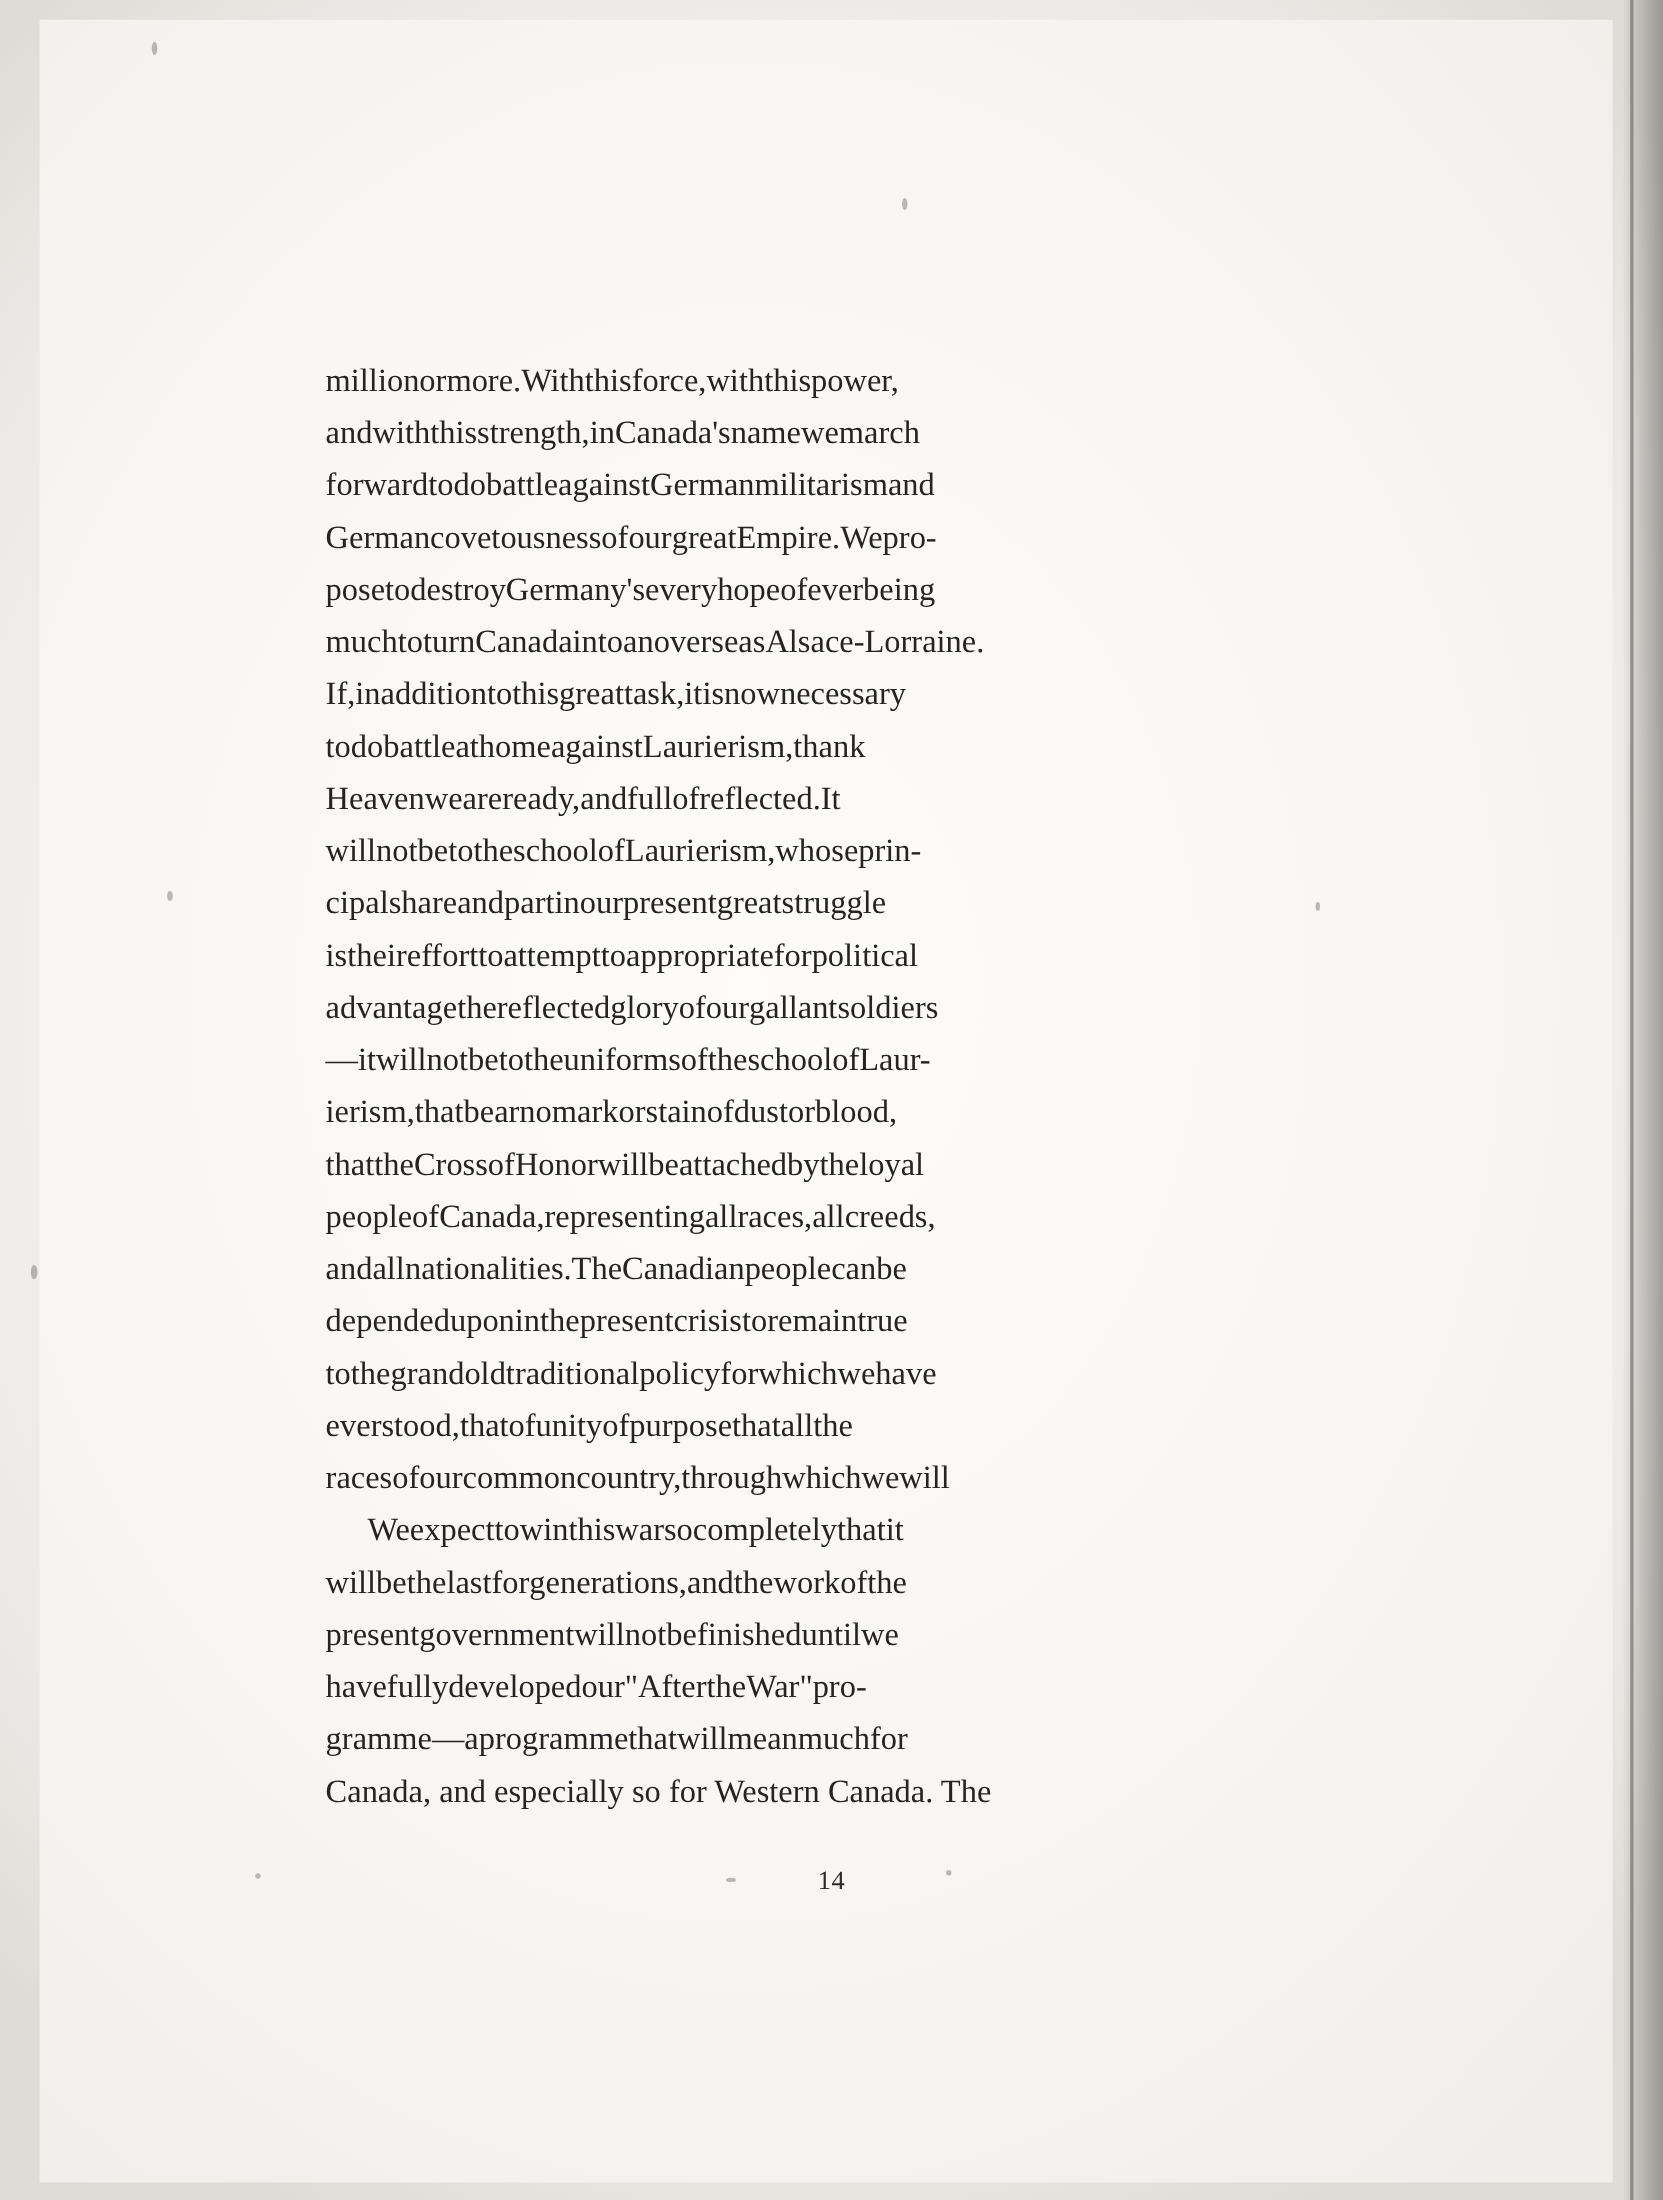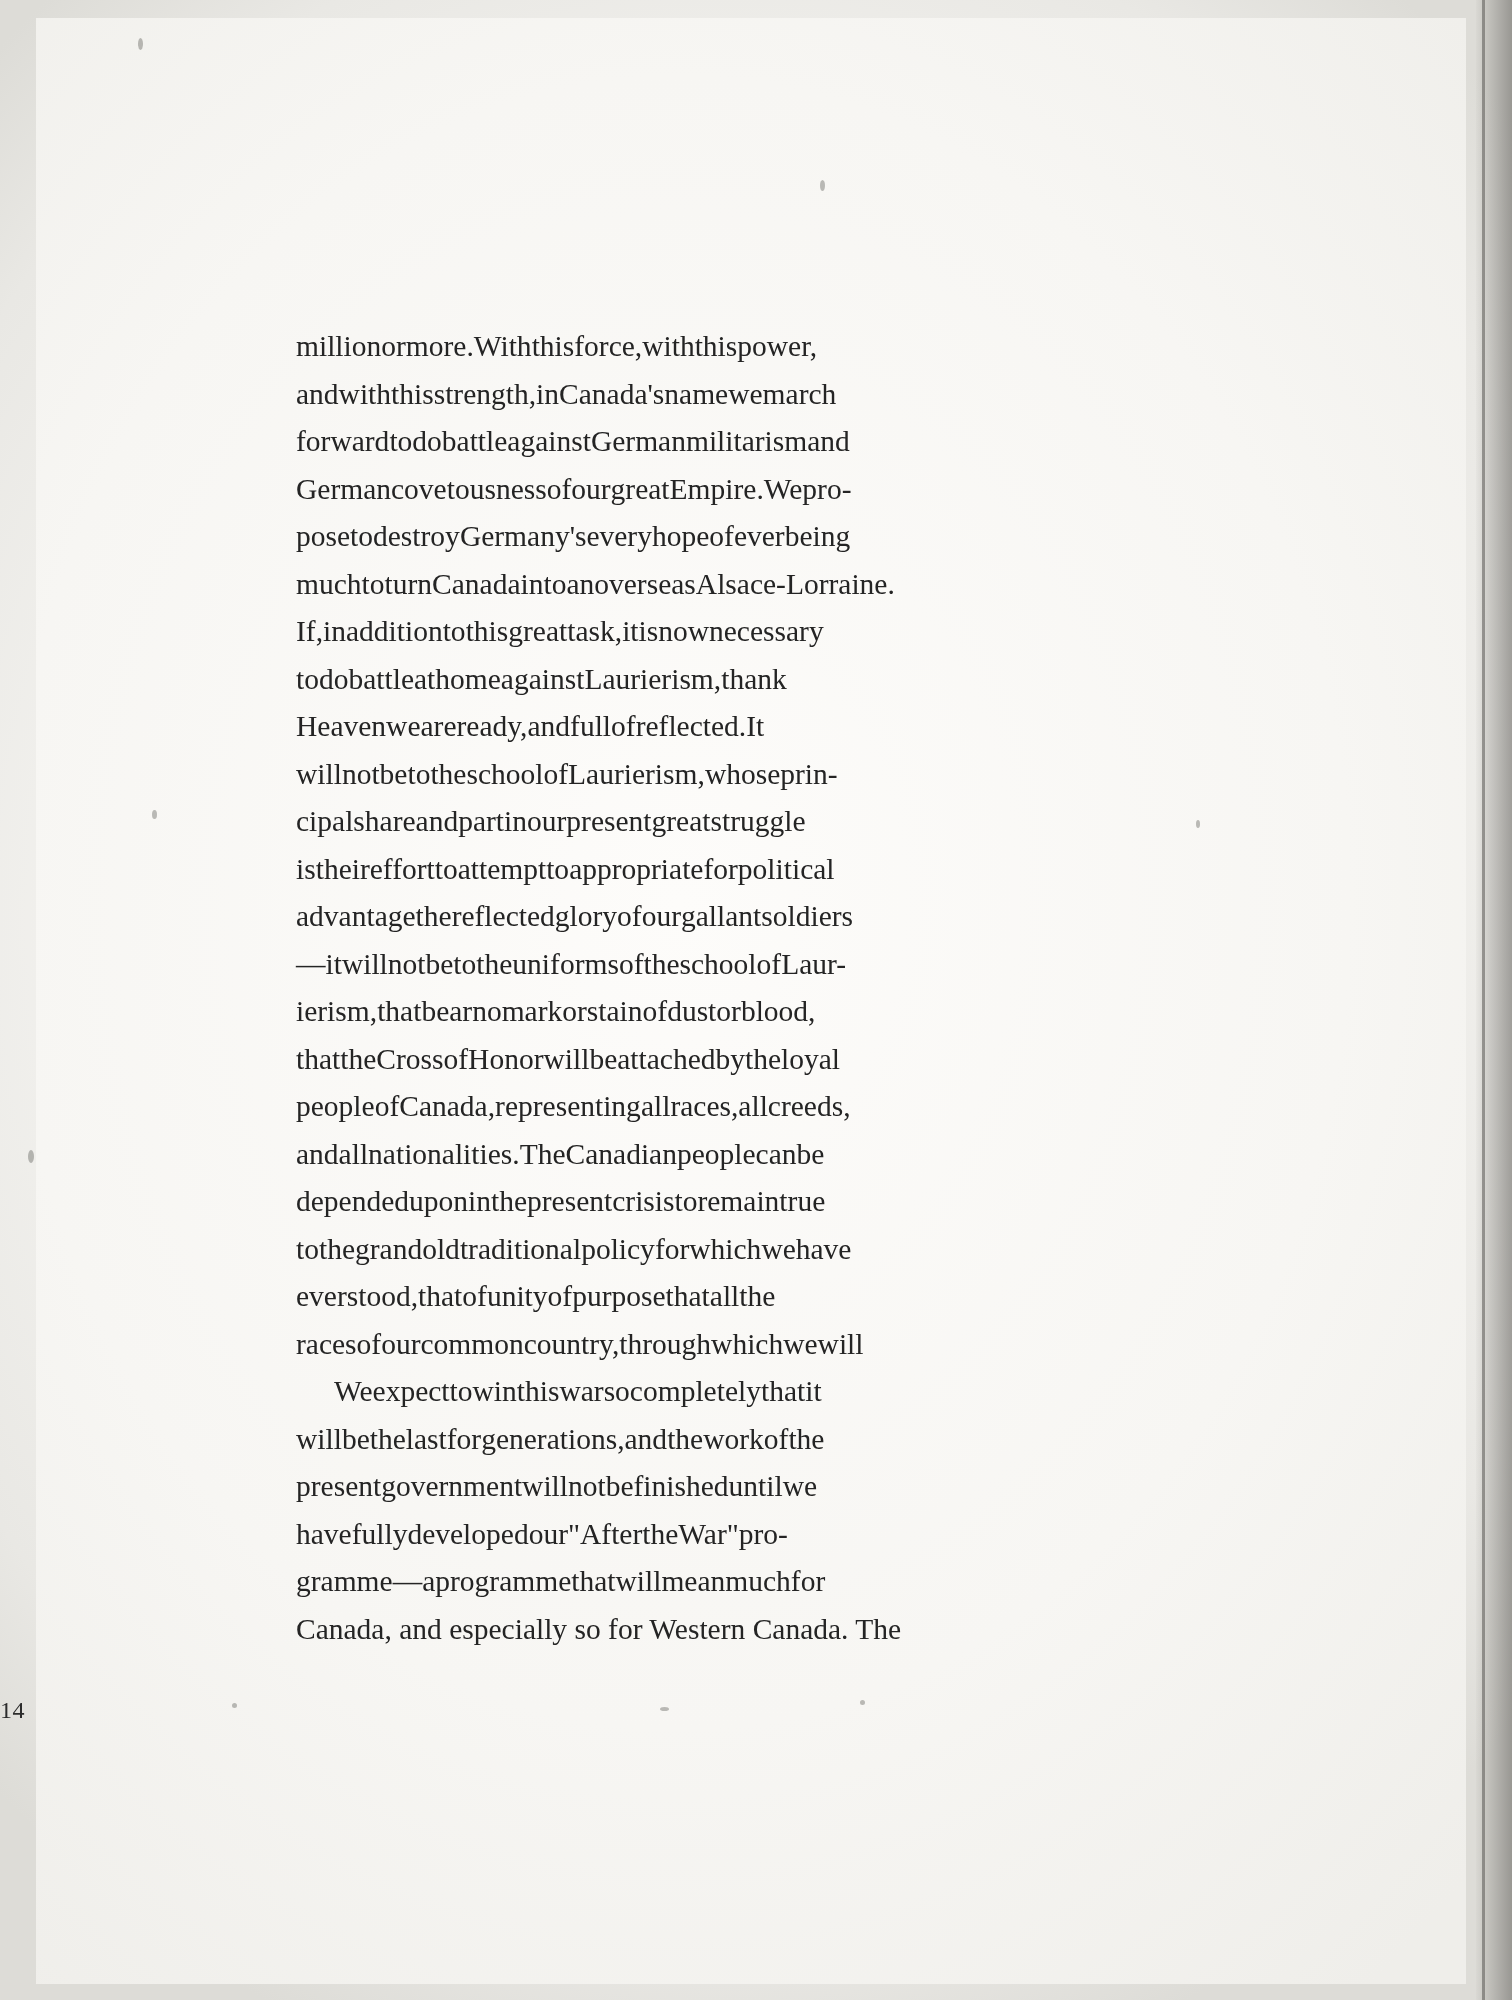--- a/index.html
+++ b/index.html
@@ -83,21 +83,21 @@
   }
   .line.indented {
     padding-left: 38px;
   }
 
   #folio {
     position: absolute;
     left: 0;
     right: 0;
     top: 1697px;
-    text-align: left;
+    text-align: center;
     font-size: 24px;
     color: #2c2c2c;
     letter-spacing: 0.5px;
   }
 
   
   .speck {
     position: absolute;
     background: rgba(70,68,64,0.35);
     border-radius: 50%;

